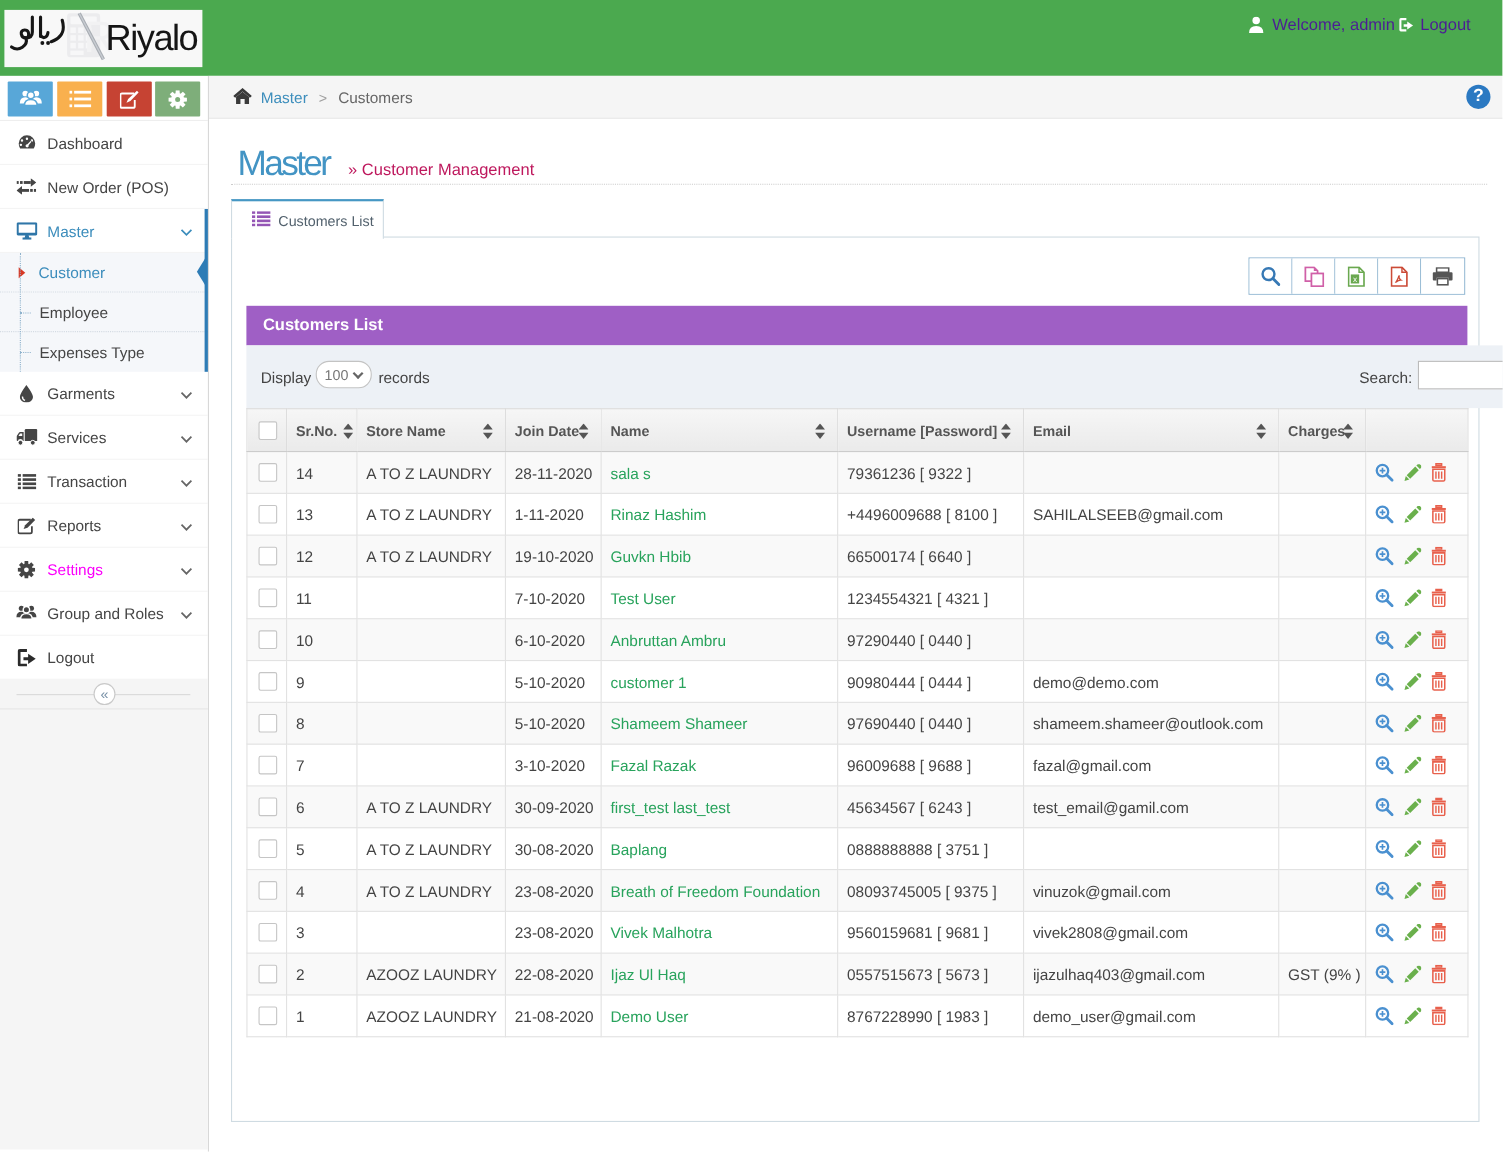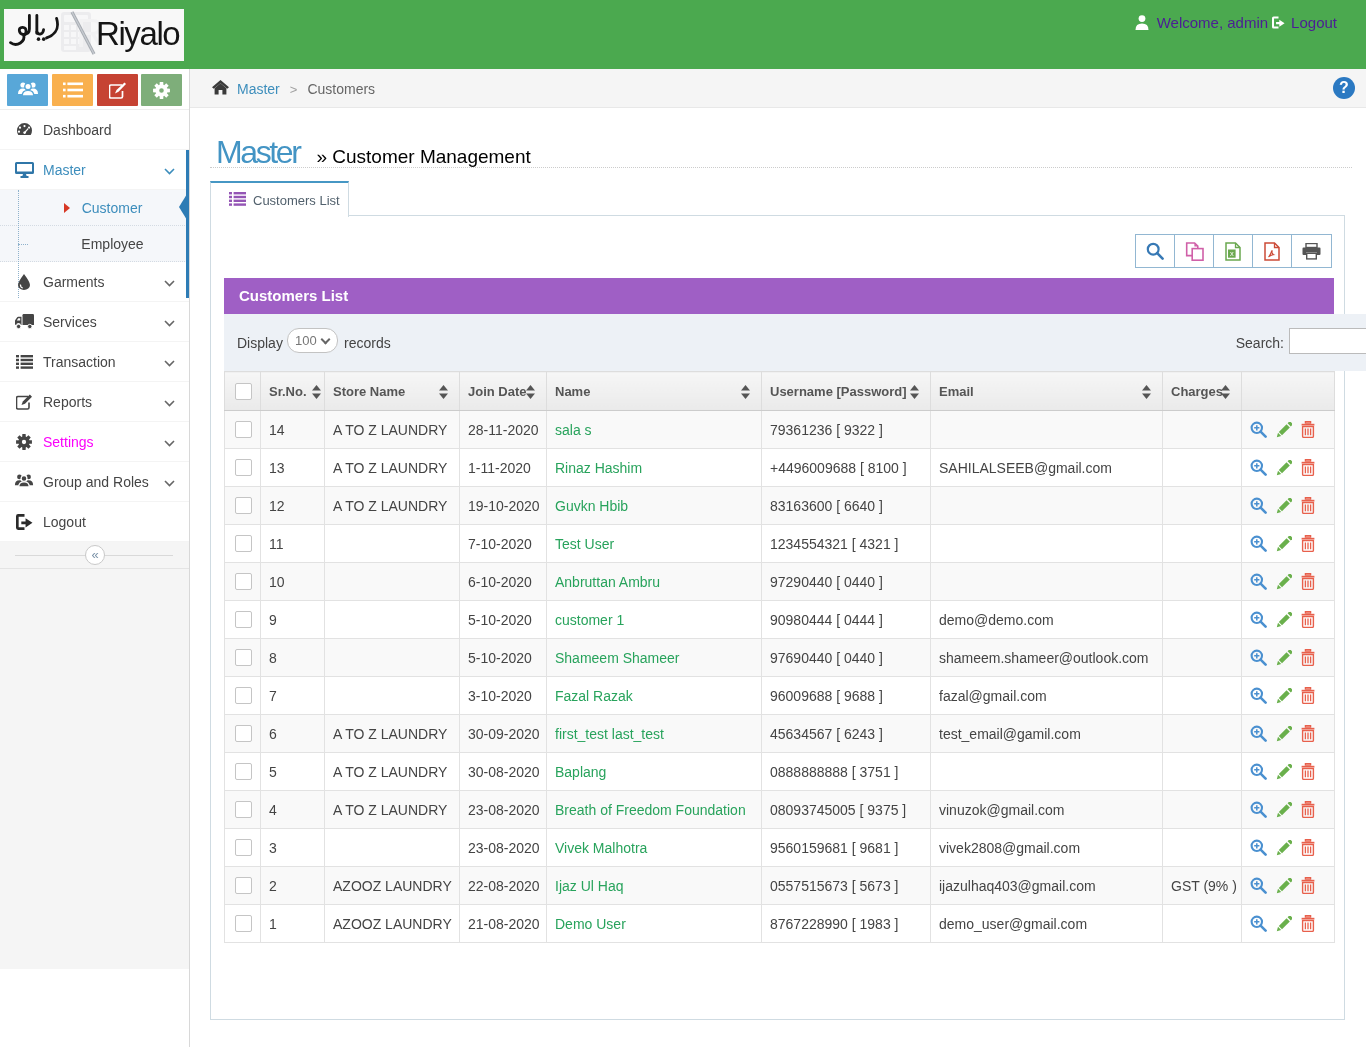--- a/index.html
+++ b/index.html
@@ -14,29 +14,29 @@
 #usr svg { margin-right:8px; }
 
 #side { position:absolute; left:0; top:69px; width:190px; height:978px; background:#fff; border-right:1px solid #d8d8d8; }
 .sqbtn { position:absolute; top:5px; width:41px; height:32px; border-radius:1px; display:flex; align-items:center; justify-content:center; }
 #btnrow { position:absolute; left:0; top:0; width:189px; height:41px; border-bottom:1px solid #eee; }
 .mitem { position:relative; height:40px; display:flex; align-items:center; border-bottom:1px solid #f4f4f4; font-size:14px; color:#454545; }
 .mitem .ic { width:20px; margin-left:14px; margin-right:9px; display:flex; justify-content:center; }
 .mitem .chev { position:absolute; right:14px; }
 .sub { background:#f5f7fa; position:relative; }
 .dotl { position:absolute; left:18px; top:18px; width:10px; border-top:1px dotted #8fb2cc; }
-.subitem { position:relative; height:36px; display:flex; align-items:center; font-size:14px; color:#454545; border-bottom:1px dotted #d4dbe3;justify-content:center; }
+.subitem { position:relative; height:36px; display:flex; align-items:center; font-size:14px; color:#454545; border-bottom:1px dotted #d4dbe3; }
 
 #content { position:absolute; left:190px; top:69px; width:1176px; height:978px; background:#fff; }
 #crumb { position:absolute; left:0; top:0; width:1176px; height:39px; background:#f5f5f5; border-bottom:1px solid #e8e8e8; }
 #crumb .bc { position:absolute; left:22px; top:11px; display:flex; align-items:center; font-size:14px; }
 #qm { position:absolute; right:11px; top:8px; width:22px; height:22px; border-radius:50%; background:#2b79c2; color:#fff; font-size:16px; font-weight:bold; text-align:center; line-height:22px; }
 #phead { position:absolute; left:26px; top:53px; display:flex; align-items:baseline; }
 #phead .t1 { font-size:32px; color:#4394c4; letter-spacing:-2.4px; }
-#phead .t2 { font-size:19px; color:#000000; margin-left:17px;margin-top:24px; }
+#phead .t2 { font-size:15px; color:#be185d; margin-left:17px;margin-top:24px; }
 #dotline { position:absolute; left:20px; top:98px; width:1142px; border-top:1px dotted #ccc; }
 #tab { position:absolute; left:20px; top:112px; width:139px; height:36px; z-index:2; background:#fff; border-top:2px solid #4697c4; border-left:1px solid #cfdbe2; border-right:1px solid #cfdbe2; display:flex; align-items:center; font-size:13px; color:#52616d; }
 #tabbox { position:absolute; left:20px; top:146px; width:1135px; height:805px; border:1px solid #cfdbe2; background:#fff; }
 #toolbar { position:absolute; right:12px; top:18px; display:flex; border:1px solid #92b7d2; }
 .tbtn { width:39px; height:32px; background:#fff; border-right:1px solid #92b7d2; display:flex; align-items:center; justify-content:center; }
 .tbtn:last-child { border-right:none; }
 #panelhead { position:absolute; left:13px; top:62px; width:1110px; height:36px; background:#9f5fc5; color:#fff; font-size:15px; font-weight:bold; line-height:36px; padding-left:15px; }
 #dttop { position:absolute; left:13px; top:98px; width:1221px; height:57px; background:#edf1f6; font-size:14px; color:#444; }
 #dttop select { position:absolute; left:63px; top:14px; width:51px; height:25px; font-size:13px; font-family:"Liberation Sans",sans-serif; border:1px solid #c3c3c3; background:#fff; -webkit-appearance:none; appearance:none; color:#777; padding-left:7px; border-radius:12px; }
 #selchev { position:absolute; left:98px; top:22px; width:7px; height:7px; border-right:2px solid #666; border-bottom:2px solid #666; transform:rotate(45deg); pointer-events:none; }
@@ -151,36 +151,54 @@
           <path d="M6.76 0.08 L10.24 0.08 L10.41 2.81 L11.17 3.13 L13.22 1.31 L15.69 3.78 L13.87 5.83 L14.19 6.59 L16.92 6.76 L16.92 10.24 L14.19 10.41 L13.87 11.17 L15.69 13.22 L13.22 15.69 L11.17 13.87 L10.41 14.19 L10.24 16.92 L6.76 16.92 L6.59 14.19 L5.83 13.87 L3.78 15.69 L1.31 13.22 L3.13 11.17 L2.81 10.41 L0.08 10.24 L0.08 6.76 L2.81 6.59 L3.13 5.83 L1.31 3.78 L3.78 1.31 L5.83 3.13 L6.59 2.81 Z M10.80 8.50 A2.3 2.3 0 1 0 6.20 8.50 A2.3 2.3 0 1 0 10.80 8.50 Z" fill="#fff" fill-rule="evenodd"></path>
         </svg>
       </div>
   </div>
   <div id="menu" style="position:absolute; left:0; top:41px; width:189px;">
     <div class="mitem"><span class="ic">
           <svg width="17" height="15" viewBox="0 0 17 15">
             <path d="M8.5 1 A7.5 7.5 0 0 0 1 8.5 Q1 11 2.3 13 L14.7 13 Q16 11 16 8.5 A7.5 7.5 0 0 0 8.5 1 Z M8.5 3 A1.1 1.1 0 1 1 8.5 5.2 A1.1 1.1 0 1 1 8.5 3 Z M4 4.6 A1.1 1.1 0 1 1 4 6.8 A1.1 1.1 0 1 1 4 4.6 Z M13 4.6 A1.1 1.1 0 1 1 13 6.8 A1.1 1.1 0 1 1 13 4.6 Z M3 8.6 A1.1 1.1 0 1 1 3 10.8 A1.1 1.1 0 1 1 3 8.6 Z M12.2 5.8 L13 6.4 L10 10.1 Q10.4 11 9.6 11.6 A1.4 1.4 0 1 1 8.9 9.2 Z" fill="#454545"></path>
           </svg>
         </span>Dashboard</div>
+    <div class="mitem"><span class="ic">
+          <svg width="18" height="15" viewBox="0 0 18 15">
+            <g fill="#454545">
+              <rect x="0" y="2.6" width="2" height="2.6"></rect>
+              <rect x="3.2" y="2.6" width="2.4" height="2.6"></rect>
+              <rect x="6.6" y="2.6" width="6.4" height="2.6"></rect>
+              <path d="M13 0 L18 3.9 L13 7.8 Z"></path>
+              <path d="M5 7.2 L5 15 L0 11.1 Z"></path>
+              <rect x="5" y="9.8" width="6.4" height="2.6"></rect>
+              <rect x="12.4" y="9.8" width="2.4" height="2.6"></rect>
+              <rect x="15.8" y="9.8" width="2" height="2.6"></rect>
+            </g>
+          </svg>
+        </span>New Order (POS)</div>
     <div class="mitem" style="color:#3c8dbc;">
         <span class="ic">
           <svg width="19" height="16" viewBox="0 0 19 16">
             <path d="M1.5 0 H17.5 Q19 0 19 1.5 V10.5 Q19 12 17.5 12 H11 L11.6 14 H13.5 V16 H5.5 V14 H7.4 L8 12 H1.5 Q0 12 0 10.5 V1.5 Q0 0 1.5 0 Z M2 2 V9.5 H17 V2 Z" fill="#2f76a8"></path>
           </svg>
         </span>
         <b style="font-weight:normal">Master</b>
         <span class="chev"><svg width="11" height="7" viewBox="0 0 11 7">
             <path d="M1 1 L5.5 5.5 L10 1" fill="none" stroke="#3c8dbc" stroke-width="1.6"></path>
           </svg></span>
       </div>
     <div class="sub">
       <div class="subitem" style="color:#3c8dbc;"><span style="margin-left:17px; margin-right:12px; width:0; height:0; border-left:6px solid #d73925; border-top:5px solid transparent; border-bottom:5px solid transparent;"></span>Customer</div>
       <div class="subitem">
           <span class="dotl"></span>
           <span style="margin-left:36px;">Employee</span>
+        </div>
+      <div class="subitem" style="border-bottom:none;">
+          <span class="dotl"></span>
+          <span style="margin-left:36px;">Expenses Type</span>
         </div>
       <div id="vdot" style="position:absolute; left:18px; top:0; height:108px; border-left:1px dotted #8fb2cc;"></div>
       <div id="actbar" style="position:absolute; right:0; top:-40px; width:3px; height:148px; background:#2e7cb5;"></div>
       <div id="acttri" style="position:absolute; right:2px; top:4px; width:0; height:0; border-right:8px solid #2e7cb5; border-top:13px solid transparent; border-bottom:13px solid transparent;"></div>
     </div>
     <div class="mitem"><span class="ic">
           <svg width="12" height="16" viewBox="0 0 12 16">
             <path d="M6 0 Q12 8 12 11 A6 5 0 0 1 0 11 Q0 8 6 0 Z M3 10.5 Q3 13 5 13.5 L4.6 14.6 Q1.8 13.8 1.8 10.5 Z" fill="#454545" fill-rule="evenodd"></path>
           </svg>
         </span>Garments<span class="chev"><svg width="11" height="7" viewBox="0 0 11 7">
@@ -445,21 +463,21 @@
             </td>
           </tr>
 <tr class="odd">
             <td>
               <div class="cb"></div>
             </td>
             <td>12</td>
             <td>A TO Z LAUNDRY</td>
             <td>19-10-2020</td>
             <td class="nm">Guvkn Hbib</td>
-            <td>83163600 [ 6640 ]</td>
+            <td>66500174 [ 6640 ]</td>
             <td></td>
             <td></td>
             <td>
               <span class="acts">
                 <svg width="17" height="17" viewBox="0 0 17 17">
                   <circle cx="6.8" cy="6.8" r="5.2" fill="none" stroke="#4a90d0" stroke-width="2.1"></circle>
                   <path d="M4.2 6.8 H9.4 M6.8 4.2 V9.4" stroke="#4a90d0" stroke-width="1.5"></path>
                   <path d="M10.6 10.6 L15.6 15.6" stroke="#4a90d0" stroke-width="2.6" stroke-linecap="round"></path>
                 </svg>
                 <svg width="16" height="16" viewBox="0 0 16 16">

